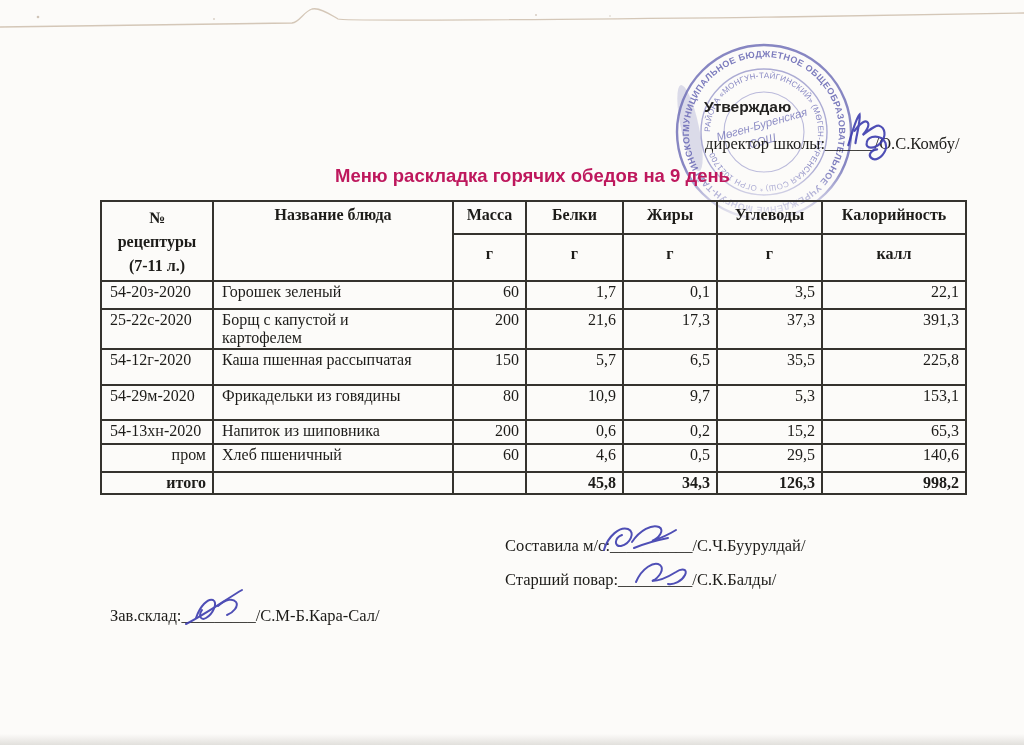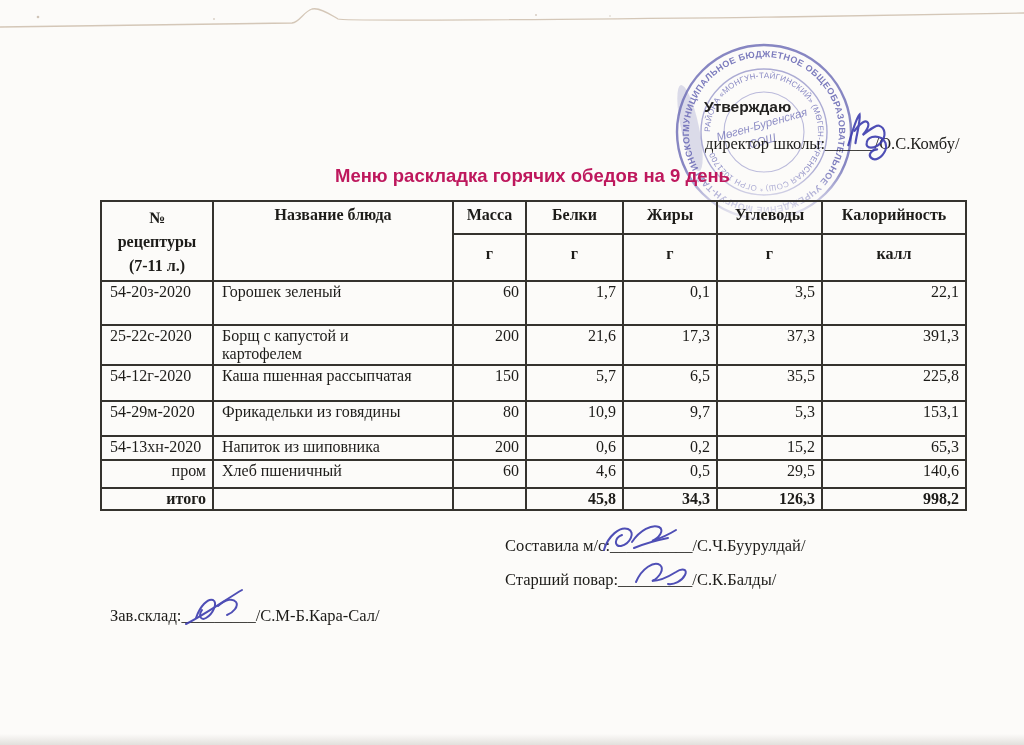--- a/index.html
+++ b/index.html
@@ -138,21 +138,21 @@
     </tr>
     <tr style="height:47px;">
       <th class="unit-cell">г</th>
       <th class="unit-cell">г</th>
       <th class="unit-cell">г</th>
       <th class="unit-cell">г</th>
       <th class="unit-cell">калл</th>
     </tr>
   </thead>
   <tbody>
-    <tr style="height:44px;">
+    <tr style="height:28px;">
       <td class="code">54-20з-2020</td>
       <td class="dish pre">Горошек зеленый</td>
       <td class="num">60</td>
       <td class="num">1,7</td>
       <td class="num">0,1</td>
       <td class="num">3,5</td>
       <td class="num">22,1</td>
     </tr>
     <tr style="height:39px;">
       <td class="code">25-22с-2020</td>

